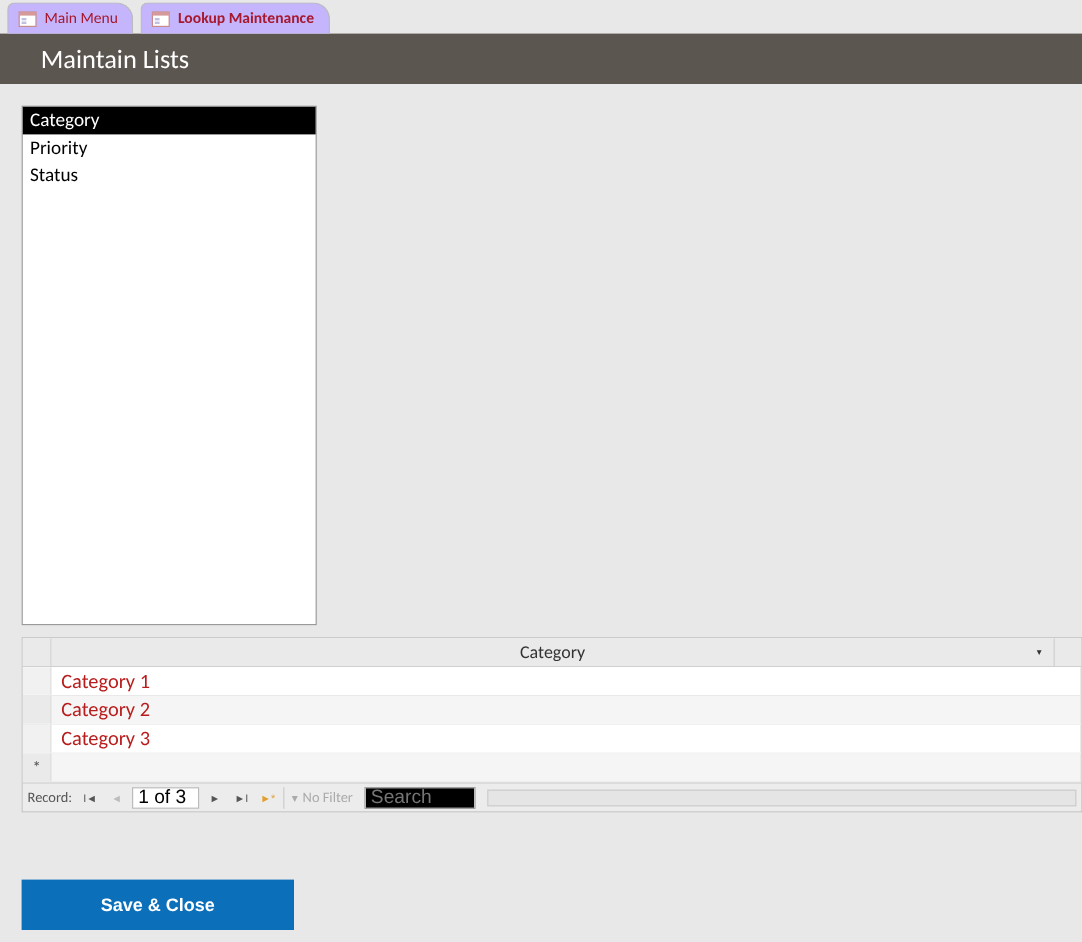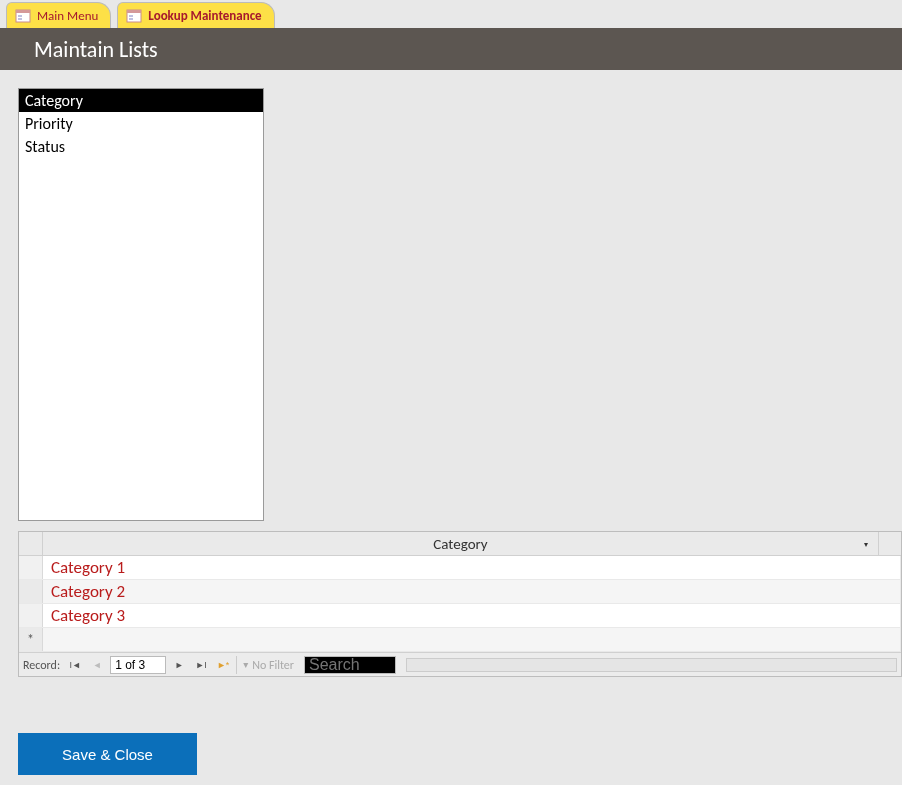--- a/index.html
+++ b/index.html
@@ -16,21 +16,21 @@
       align-items: flex-end;
       height: 28px;
       background: #e8e8e8;
       padding-left: 6px;
       gap: 6px;
     }
     .tab {
       display: flex;
       align-items: center;
       gap: 6px;
-      background: #fde047;
+      background: #c4b5fd;
       border: 1px solid #bbb;
       border-bottom: none;
       padding: 3px 12px 3px 8px;
       border-radius: 6px 14px 0 0;
       height: 26px;
       cursor: pointer;
       position: relative;
       font-size: 13px;
     }
     .tab.active .tab-label { color: #a6192e; font-weight: 700; }
@@ -175,21 +175,21 @@
       background: transparent;
       cursor: pointer;
       font-size: 9px;
       color: #555;
     }
     .nav-btn.disabled { color: #bcbcbc; cursor: default; }
     .rec-input {
       width: 56px; height: 18px;
       border: 1px solid #bbb;
       background: #fff;
-      font-size: 12px;
+      font-size: 16px;
       padding: 0 4px;
     }
     .filter-btn {
       display: inline-flex;
       align-items: center;
       gap: 4px;
       padding: 0 6px;
       border-left: 1px solid #ccc;
       height: 18px;
       color: #aaa;
@@ -208,27 +208,28 @@
       height: 14px;
       background: #e5e5e5;
       border: 1px solid #ccc;
       margin-left: 6px;
       position: relative;
     }
     .button-area {
       padding: 56px 0 0 18px;
     }
     .primary-btn {
-      width: 179px;
+      width: 227px;
       height: 42px;
       background: #0b6fba;
       color: #fff;
       border: none;
       font-size: 15px;
       cursor: pointer;
+      font-weight: bold;
     }
   </style>
 </head>
 <body>
 
 <div class="tab-bar">
   <div class="tab">
     <span class="tab-icon">
       <svg viewBox="0 0 16 14">
           <rect x="1" y="1" width="14" height="12" fill="#fff" stroke="#c88b8b"></rect>

